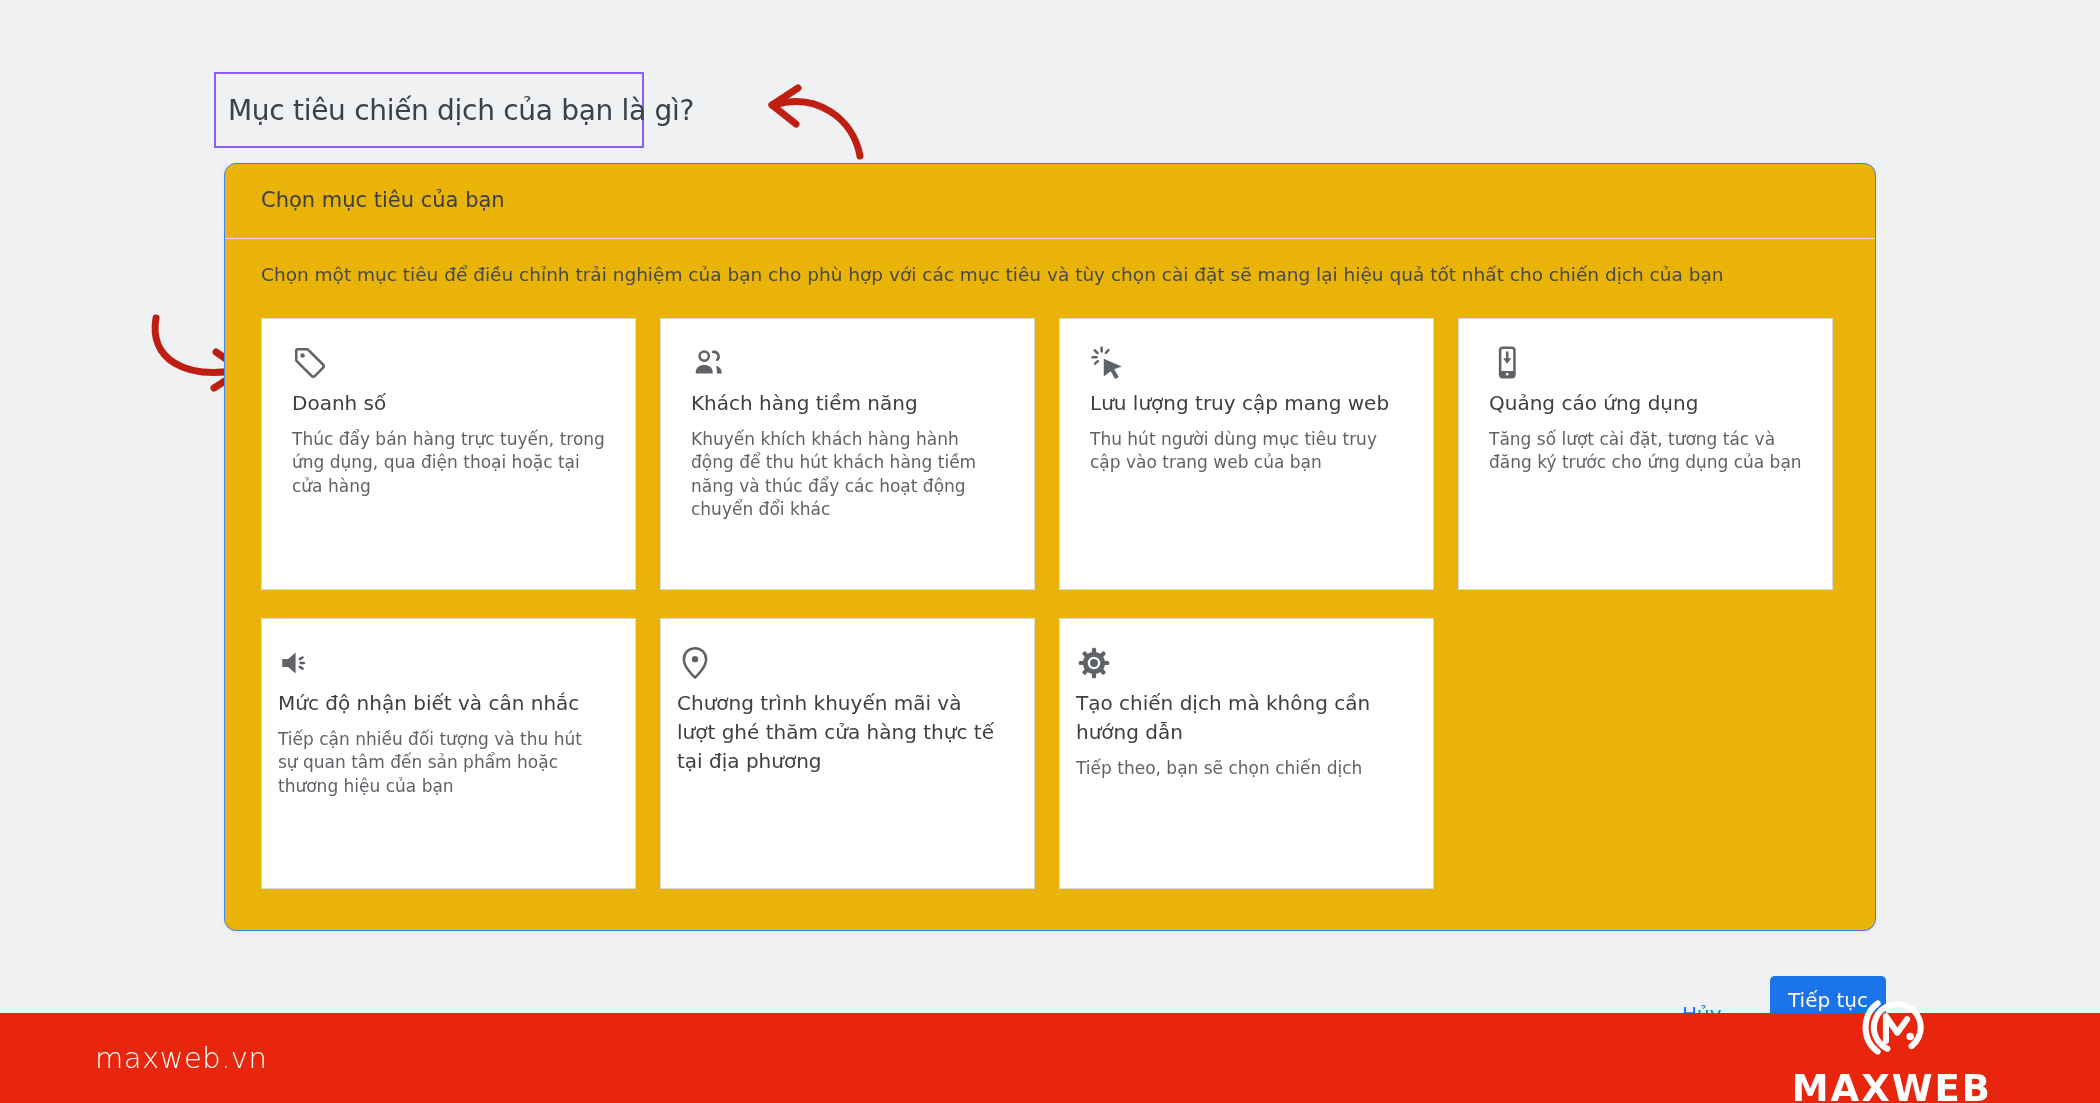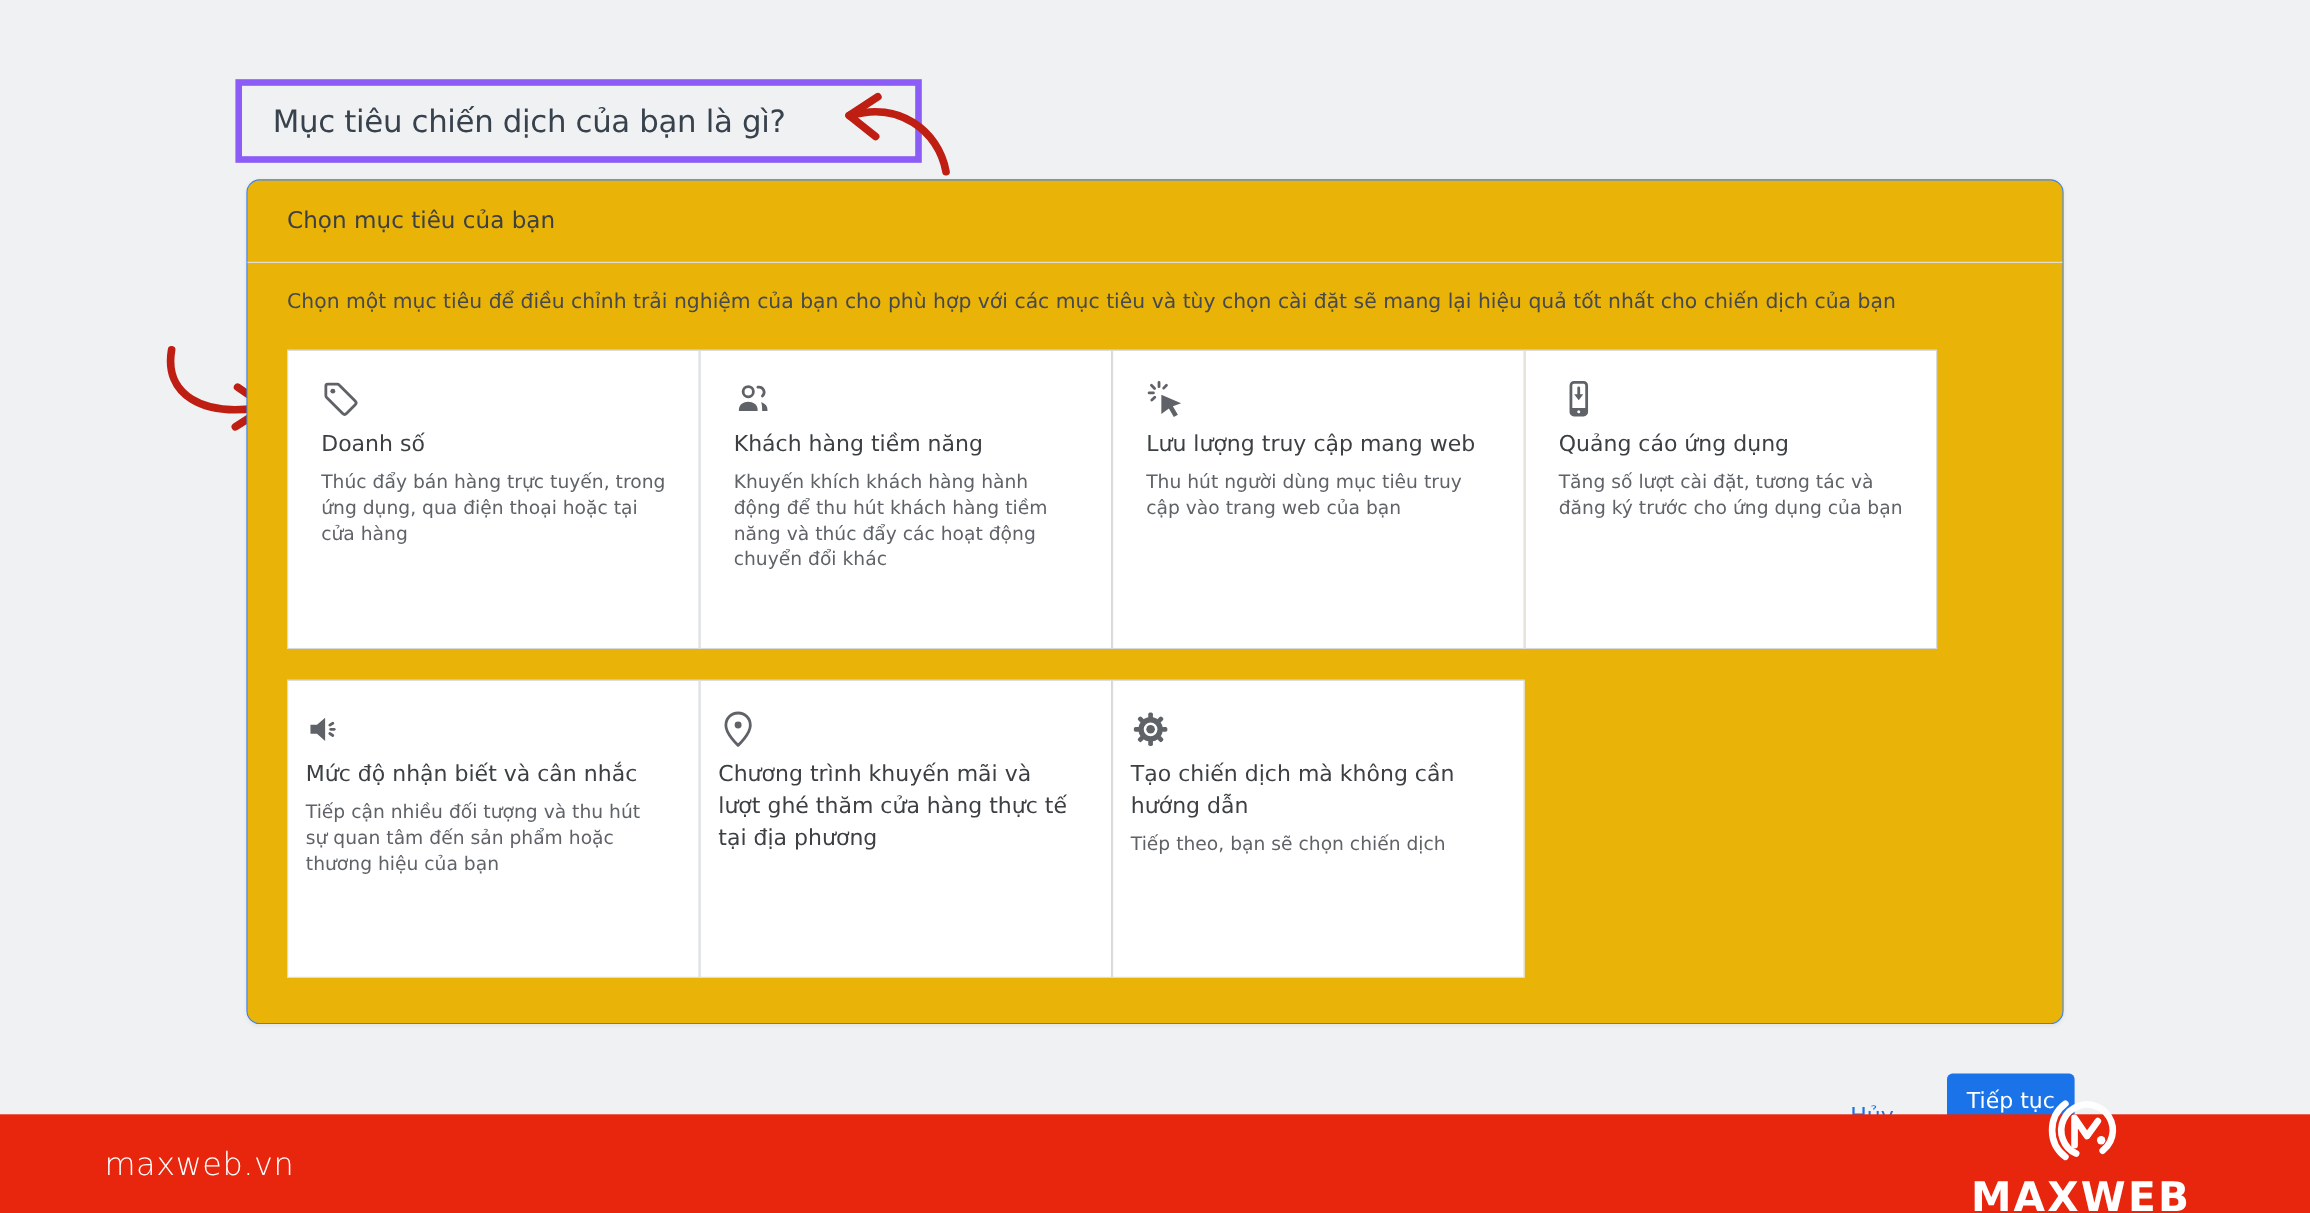--- a/index.html
+++ b/index.html
@@ -5,39 +5,39 @@
   * { margin:0; padding:0; box-sizing:border-box; }
   html,body { width:2100px; height:1103px; }
   body {
     position:relative;
     background:#f0f1f3;
     font-family:"DejaVu Sans","Liberation Sans",sans-serif;
     overflow:hidden;
   }
   
   .title-box {
-    position:absolute; left:214px; top:72px; width:624px; height:76px;
-    border:6px solid #8b5cf6; display:flex; align-items:center; padding-left:28px;
+    position:absolute; left:214px; top:72px; width:430px; height:76px;
+    border:2px solid #8b5cf6; display:flex; align-items:center; padding-left:12px;
     background:transparent;
   }
   .title-box h1 { font-size:28px; font-weight:400; color:#37424d; white-space:nowrap; letter-spacing:-0.3px; }
   .anno-arrow { position:absolute; pointer-events:none; }
   .anno-arrow path { fill:none; stroke:#bf1e13; stroke-width:7; stroke-linecap:round; stroke-linejoin:round; }
 
   
   .panel {
     position:absolute; left:224px; top:163px; width:1652px; height:768px;
     background:#eab308; border:1px solid #3b82f6; border-radius:12px;
     box-shadow:0 1px 4px rgba(0,0,0,0.06);
   }
   .panel-header { position:absolute; left:36px; top:24px; font-size:21px; font-weight:500; color:#3c4043; }
   .panel-divider { position:absolute; left:0; right:0; top:74px; height:1px; background:#e1e3e6; }
   .panel-subtitle { position:absolute; left:36px; top:100px; font-size:18.5px; color:#46494d; }
 
-  .grid-row { position:absolute; left:36px; display:flex; }
+  .grid-row { position:absolute; left:36px; display:flex; gap:24px; }
   .grid-row.r1 { top:154px; }
   .grid-row.r2 { top:454px; }
   .obj-card {
     width:375px; background:#fff; border:1px solid #d7dadd; padding:26px 30px;
     cursor:pointer;
   }
   .r1 .obj-card { height:272px; }
   .r2 .obj-card { height:271px;padding-left:16px; }
   .obj-icon { height:44px; }
   .obj-title { font-size:20px; font-weight:500; color:#3c4043; line-height:1.45; margin-bottom:10px; }

